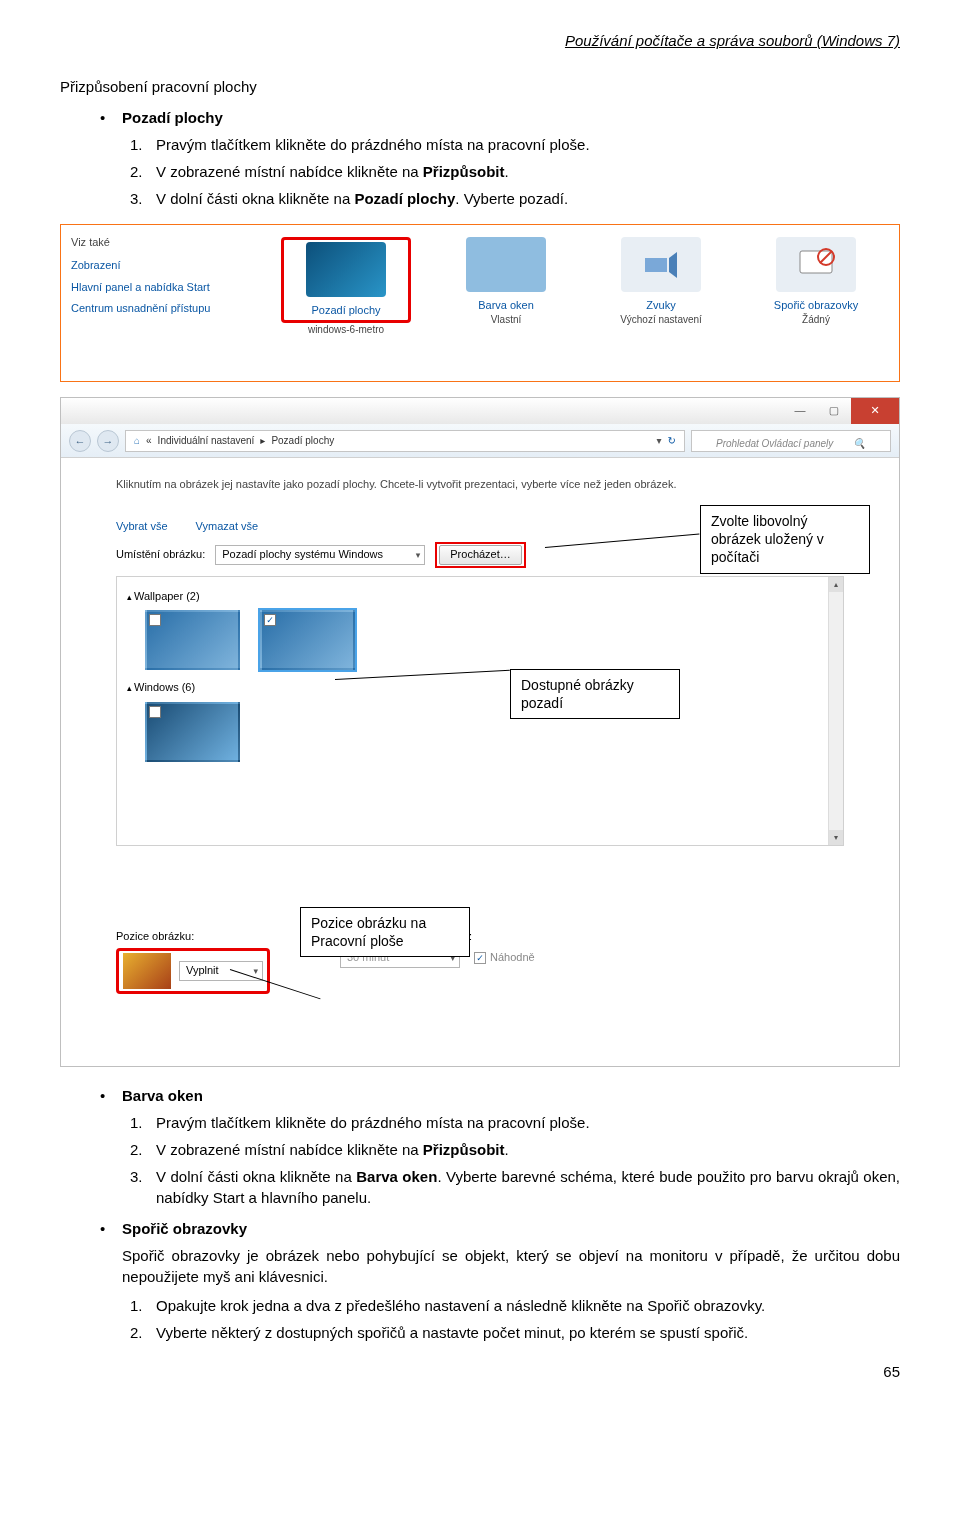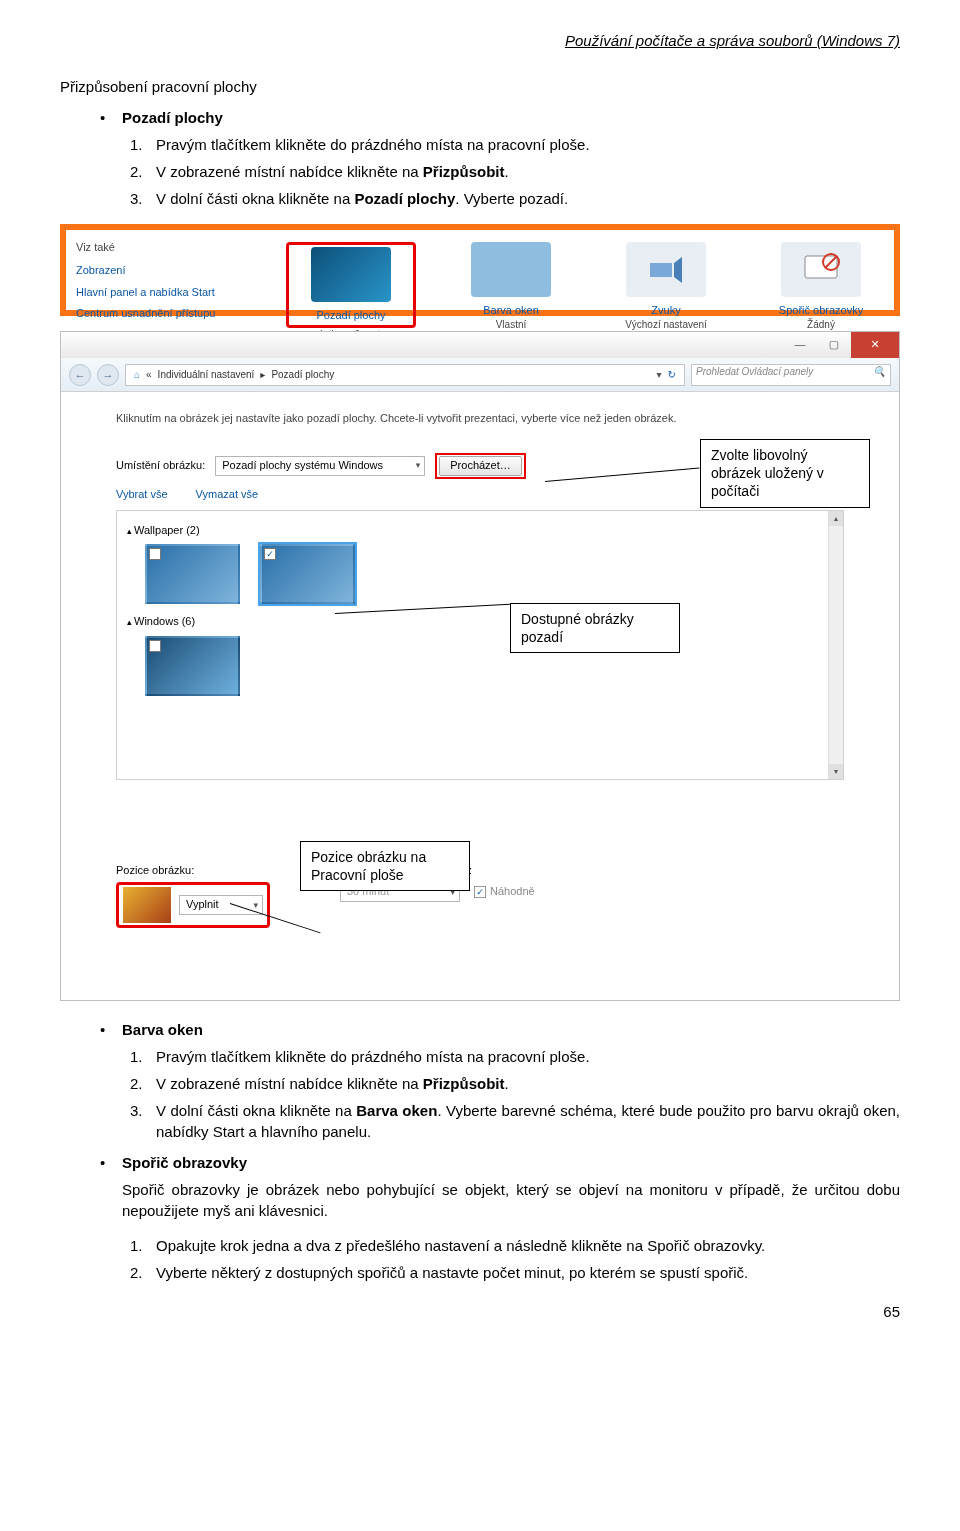--- a/index.html
+++ b/index.html
@@ -25,24 +25,24 @@
   .bullet-dot { width: 22px; flex: none; }
   .bullet-label { font-weight: bold; }
   .num-list { margin-left: 30px; }
   .num-row { display: flex; margin-bottom: 6px; }
   .num-row .n { width: 26px; flex: none; }
   .bold { font-weight: bold; }
   .just { text-align: justify; }
 
   
   .shot1 {
-    border: 6px solid #f97316;
+    border: 1px solid #f97316;
     margin: 15px 0 15px 0;
     background: #fff;
-    height: 92px;
+    height: 158px;
     display: flex;
     position: relative;
     font-size: 11px;
   }
   .shot1 .side {
     width: 195px;
     background: #fff;
     color: #0a57a4;
     padding: 10px 10px;
   }
@@ -84,21 +84,21 @@
   .addrbar {
     height: 34px;
     background: linear-gradient(#f5f9fc,#e5eef6);
     display:flex; align-items:center; gap:6px; padding:0 8px;
     border-bottom:1px solid #d0d0d0; color:#333;
   }
   .navcir { width:22px; height:22px; border-radius:50%; background:#dfe8f1; border:1px solid #b9c7d4; display:flex; align-items:center; justify-content:center; font-size:11px; color:#3a5f82;}
   .crumb { background:#fff; border:1px solid #c5c5c5; height:22px; flex:1; display:flex; align-items:center; padding:0 8px; gap:6px; }
   .crumb span { font-size: 10px; }
   .crumb .home { color:#3a7fbf; }
-  .srch { background:#fff; border:1px solid #c5c5c5; height:22px; width:200px; display:flex; align-items:flex-start; padding:0 4px; color:#888; font-style:italic; font-size:10px; }
+  .srch { background:#fff; border:1px solid #c5c5c5; height:22px; width:200px; display:flex; align-items:flex-end; padding:0 24px; color:#888; font-style:italic; font-size:10px; }
   .body2 { padding: 18px 55px 0 55px; }
   .hdr2 { color:#0a57a4; font-size:16px; margin-bottom:8px; }
   .sub2 { color:#444; font-size:11px; line-height:1.5; margin-bottom:26px; }
   .row2 { display:flex; align-items:center; gap:10px; margin-bottom:8px; font-size:11px; }
   .dd { background:#fff; border:1px solid #b5b5b5; height:20px; padding:0 18px 0 6px; display:flex; align-items:center; position:relative; }
   .dd::after { content:"▾"; position:absolute; right:4px; font-size:9px; color:#555; }
   .btnl { background:linear-gradient(#fcfcfc,#e5e5e5); border:1px solid #a8a8a8; height:20px; padding:0 10px; display:flex; align-items:center; font-size:11px; border-radius:2px; }
   .procbox { border: 2px solid #e80000; padding: 1px 2px; }
   .linkbl { color:#0a57a4; font-size:11px; margin-right:18px; }
   .gallery {
@@ -229,31 +229,31 @@
       </div>
       <div class="srch">
         <span>Prohledat Ovládací panely</span>
         <span style="margin-left:auto;color:#3a7fbf;">🔍</span>
       </div>
     </div>
 
     <div class="body2">
       <div class="sub2">Kliknutím na obrázek jej nastavíte jako pozadí plochy. Chcete-li vytvořit prezentaci, vyberte více než jeden obrázek.</div>
       <div class="row2">
+        <span class="linkbl">Vybrat vše</span>
+        <span class="linkbl">Vymazat vše</span>
+      </div>
+      <div class="row2">
         <span>Umístění obrázku:</span>
         <div class="dd" style="width:210px;">
             <span>Pozadí plochy systému Windows</span>
           </div>
         <span class="procbox">
             <span class="btnl">Procházet…</span>
           </span>
-      </div>
-      <div class="row2">
-        <span class="linkbl">Vybrat vše</span>
-        <span class="linkbl">Vymazat vše</span>
       </div>
       <div class="gallery">
         <div class="scr">
             <div class="up">▴</div>
             <div class="dn">▾</div>
           </div>
         <div class="grp">Wallpaper (2)</div>
         <div class="thumbs">
           <div class="thumb">
               <div class="ck"></div>
@@ -326,21 +326,21 @@
         <div class="just"><span>V dolní části okna klikněte na </span><span class="bold">Barva oken</span><span>. Vyberte barevné schéma, které bude použito pro barvu okrajů oken, nabídky Start a hlavního panelu.</span></div>
       </div>
   </div>
 </div>
 
 <div class="bullet-block para-block">
   <div class="bullet-row">
     <div class="bullet-dot">•</div>
     <div class="bullet-label">Spořič obrazovky</div>
   </div>
-  <div class="just" style="margin-left:22px; margin-bottom:14px;">Spořič obrazovky je obrázek nebo pohybující se objekt, který se objeví na monitoru v případě, že určitou dobu nepoužijete myš ani klávesnici.</div>
+  <div class="just" style="margin-left:22px; margin-bottom:8px;">Spořič obrazovky je obrázek nebo pohybující se objekt, který se objeví na monitoru v případě, že určitou dobu nepoužijete myš ani klávesnici.</div>
   <div class="num-list">
     <div class="num-row">
         <div class="n">1.</div>
         <div class="just">Opakujte krok jedna a dva z předešlého nastavení a následně klikněte na Spořič obrazovky.</div>
       </div>
     <div class="num-row">
         <div class="n">2.</div>
         <div class="just">Vyberte některý z dostupných spořičů a nastavte počet minut, po kterém se spustí spořič.</div>
       </div>
   </div>

